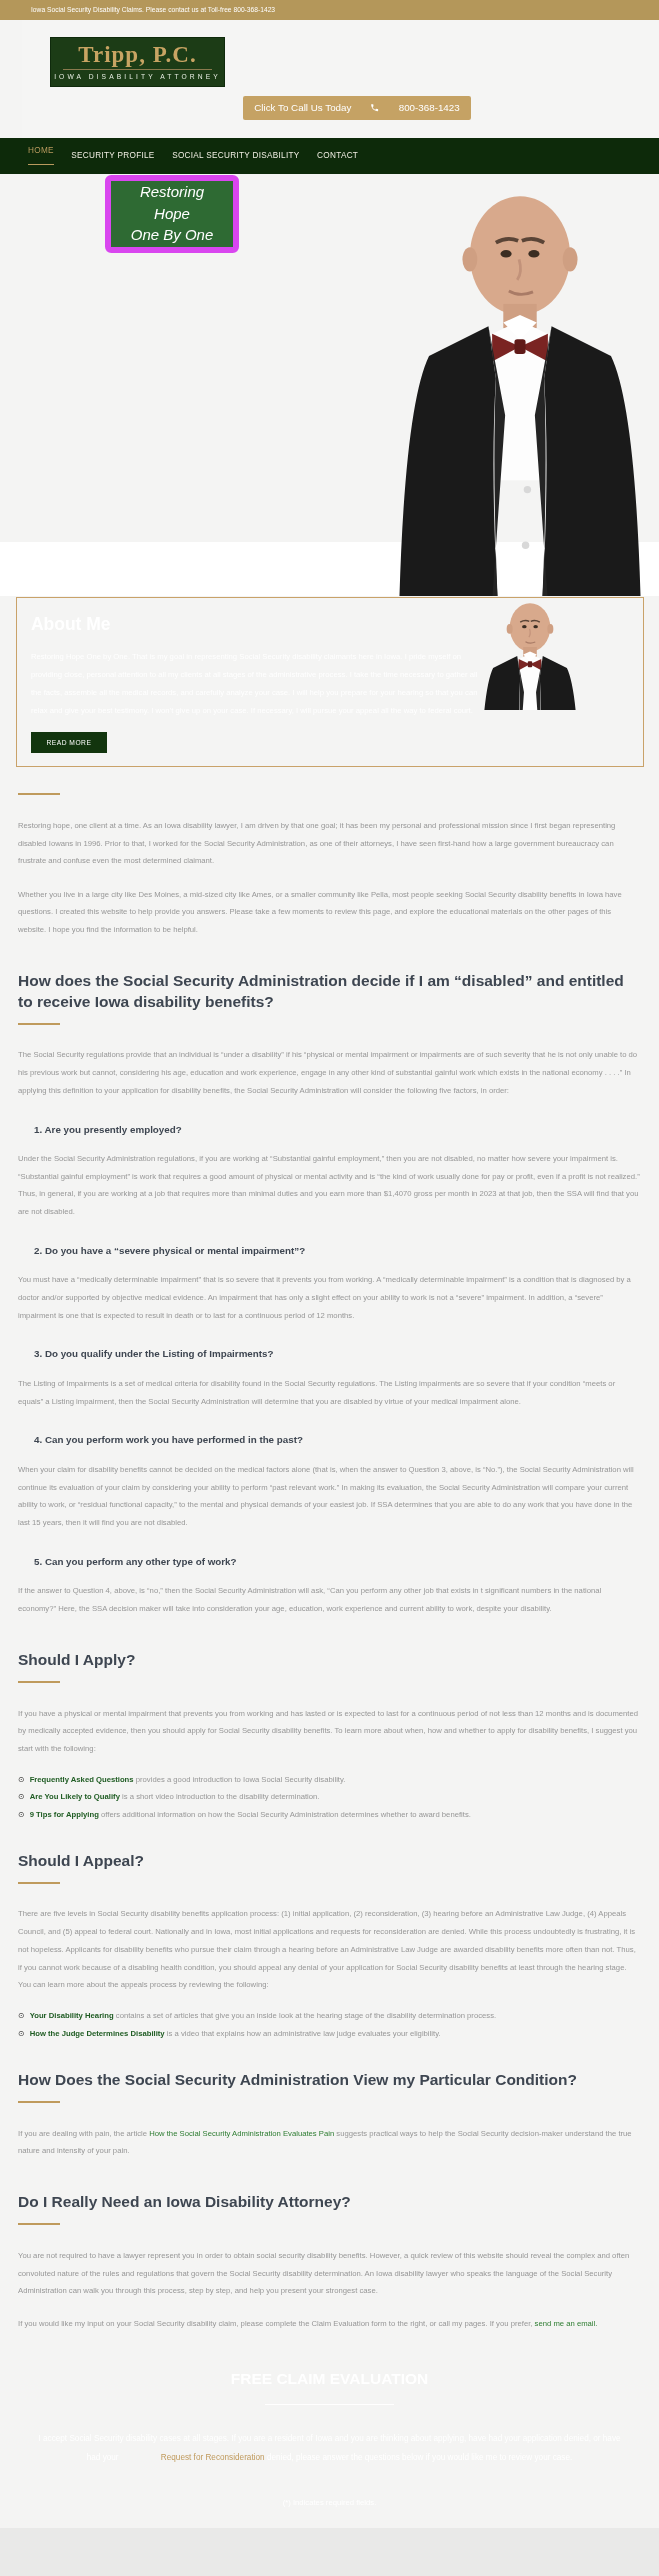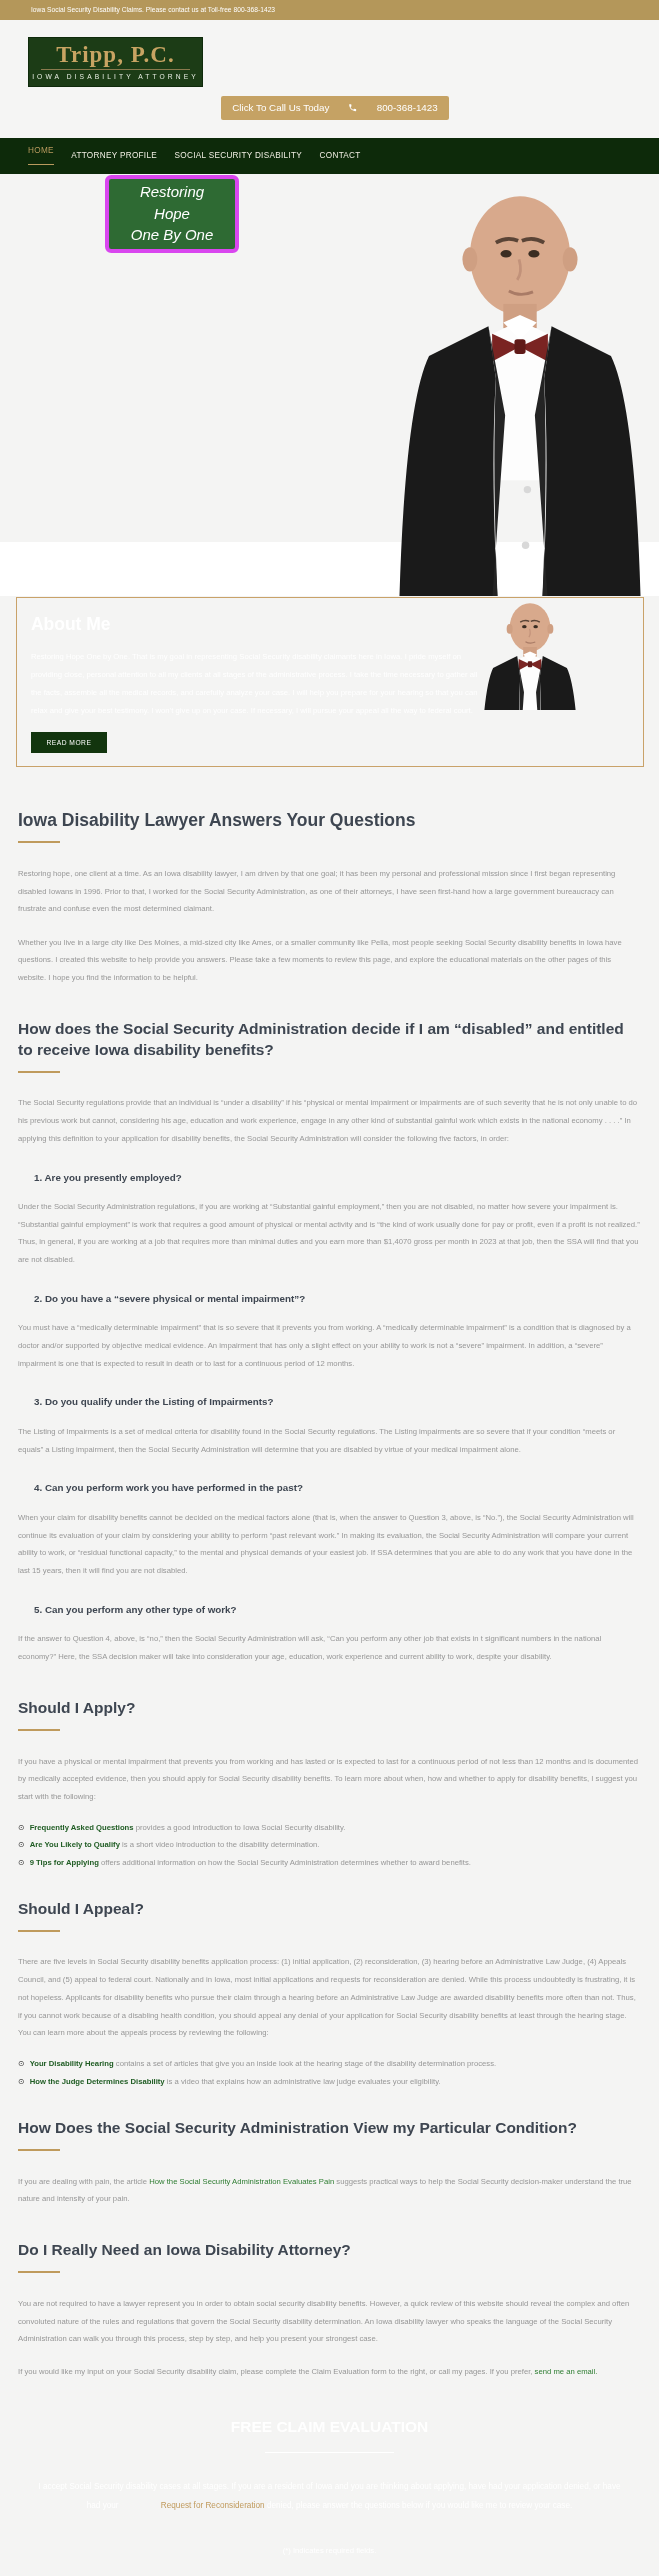--- a/index.html
+++ b/index.html
@@ -5,21 +5,21 @@
   * { margin:0; padding:0; box-sizing:border-box; }
   html { background:#e9e9e8; }
   body {
     width:659px; margin:0 auto; background:#f4f4f3;
     font-family:"Liberation Sans", sans-serif; color:#979797;
   }
   
   .topbar { background:#b4975a; height:19.6px; display:flex; align-items:center; padding-left:31px; }
   .topbar span { color:#ffffff; font-size:6.7px; }
   
-  .header { background:#f5f5f4; height:118px; position:relative; }
+  .header { background:#f5f5f4; height:118px; position:relative;margin-left:22px; }
   .logo { position:absolute; left:28px; top:17px; width:175px; height:50px;
     background:#1c3c16; border:0.5px solid #0f2a0c; display:flex; flex-direction:column;
     align-items:center; justify-content:center; }
   .logo .firm { font-family:"Liberation Serif", serif; color:#c8a463; font-size:23px;
     font-weight:bold; letter-spacing:1px; line-height:1; text-shadow:0.5px 1px 1px #09180７; }
   .logo .rule { width:86%; border-top:0.5px solid #8a7a4e; margin:3.1px 0 2.6px; }
   .logo .tagline { color:#e9efe4; font-size:6.7px; letter-spacing:3.1px; }
   .call-btn { position:absolute; left:221px; top:76px; width:228px; height:24px;
     background:#c5a264; border:none; border-radius:2.1px; color:#ffffff; font-size:9.8px;
     display:flex; align-items:center; justify-content:center; gap:19px; cursor:pointer;
@@ -27,21 +27,21 @@
   .phone-ic { width:9.3px; height:9.3px; }
   
   .nav { background:#0d2a0a; height:36px; display:flex; align-items:center; gap:17.5px; padding-left:28px; }
   .nav a { text-decoration:none; font-size:8.2px; letter-spacing:0.3px; color:#f2efe4; cursor:pointer; }
   .nav a.active { color:#b89a5e; border-bottom:0.5px solid #b89a5e; padding-bottom:9px; }
   
   .hero-wrap { position:relative; height:422px; }
   .hero-gray { height:368px; background:#f4f4f3; }
   .hero-white { height:54px; background:#ffffff; }
   .quote-box { position:absolute; left:105px; top:1px; width:134px; height:78px;
-    background:#2e6a33; border:4px solid #d946ef; border-radius:6.2px;
+    background:#2e6a33; border:6px solid #d946ef; border-radius:6.2px;
     display:flex; flex-direction:column; align-items:center; justify-content:center; }
   .quote-box span { color:#ffffff; font-style:italic; font-size:15px; line-height:1.45; }
   .man-hero { position:absolute; right:0; top:0; width:278px; height:422px; overflow:hidden; }
   
   .about-section { background:#f4f4f3; padding:1.5px 15.5px 15.5px; }
   .about-box { position:relative; border:0.5px solid #c9a269; min-height:130px; padding:15.5px 14.4px 13.4px; }
   .about-title { color:#ffffff; font-size:17.5px; font-weight:bold; margin-bottom:13.4px; }
   .about-body { color:#ffffff; font-size:7.7px; line-height:2.35; width:453px; }
   .read-more { display:inline-block; margin-top:11.3px; background:#12350e; color:#ffffff;
     border:none; font-size:6.7px; letter-spacing:0.5px; padding:7.2px 15.5px; cursor:pointer; }
@@ -111,21 +111,21 @@
     <span>Click To Call Us Today</span>
     <svg class="phone-ic" viewBox="0 0 24 24">
       <path fill="#ffffff" d="M6.6 10.8c1.4 2.8 3.8 5.1 6.6 6.6l2.2-2.2c.3-.3.7-.4 1-.2 1.1.4 2.3.6 3.6.6.6 0 1 .4 1 1V20c0 .6-.4 1-1 1C10.6 21 3 13.4 3 4c0-.6.4-1 1-1h3.5c.6 0 1 .4 1 1 0 1.2.2 2.4.6 3.6.1.3 0 .7-.2 1l-2.3 2.2z"></path>
     </svg>
     <span>800-368-1423</span>
   </button>
 </div>
 
 <div class="nav">
   <a class="active">HOME</a>
-  <a>ATTORNEY PROFILE</a>
+  <a>SECURITY PROFILE</a>
   <a>SOCIAL SECURITY DISABILITY</a>
   <a>CONTACT</a>
 </div>
 
 <div class="hero-wrap">
   <div class="hero-gray"></div>
   <div class="hero-white"></div>
   <div class="quote-box">
     <span>Restoring</span>
     <span>Hope</span>
@@ -145,21 +145,20 @@
     <button class="read-more">READ MORE</button>
     <div class="man-about">
       <svg viewBox="20 10 260 300" width="98" height="113">
           <use href="#man-fig"></use>
         </svg>
     </div>
   </div>
 </div>
 
 <div class="article">
-  <h1>Iowa Disability Lawyer Answers Your Questions</h1>
   <div class="gold-divider"></div>
   <p>Restoring hope, one client at a time. As an Iowa disability lawyer, I am driven by that one goal; it has been my personal and professional mission since I first began representing disabled Iowans in 1996. Prior to that, I worked for the Social Security Administration, as one of their attorneys, I have seen first-hand how a large government bureaucracy can frustrate and confuse even the most determined claimant.</p>
   <p>Whether you live in a large city like Des Moines, a mid-sized city like Ames, or a smaller community like Pella, most people seeking Social Security disability benefits in Iowa have questions. I created this website to help provide you answers. Please take a few moments to review this page, and explore the educational materials on the other pages of this website. I hope you find the information to be helpful.</p>
 
   <h2>How does the Social Security Administration decide if I am “disabled” and entitled to receive Iowa disability benefits?</h2>
   <div class="gold-divider"></div>
   <p>The Social Security regulations provide that an individual is “under a disability” if his “physical or mental impairment or impairments are of such severity that he is not only unable to do his previous work but cannot, considering his age, education and work experience, engage in any other kind of substantial gainful work which exists in the national economy . . . .” In applying this definition to your application for disability benefits, the Social Security Administration will consider the following five factors, in order:</p>
 
   <h3>1. Are you presently employed?</h3>
   <p>Under the Social Security Administration regulations, if you are working at “Substantial gainful employment,” then you are not disabled, no matter how severe your impairment is. “Substantial gainful employment” is work that requires a good amount of physical or mental activity and is “the kind of work usually done for pay or profit, even if a profit is not realized.” Thus, in general, if you are working at a job that requires more than minimal duties and you earn more than $1,4070 gross per month in 2023 at that job, then the SSA will find that you are not disabled.</p>

